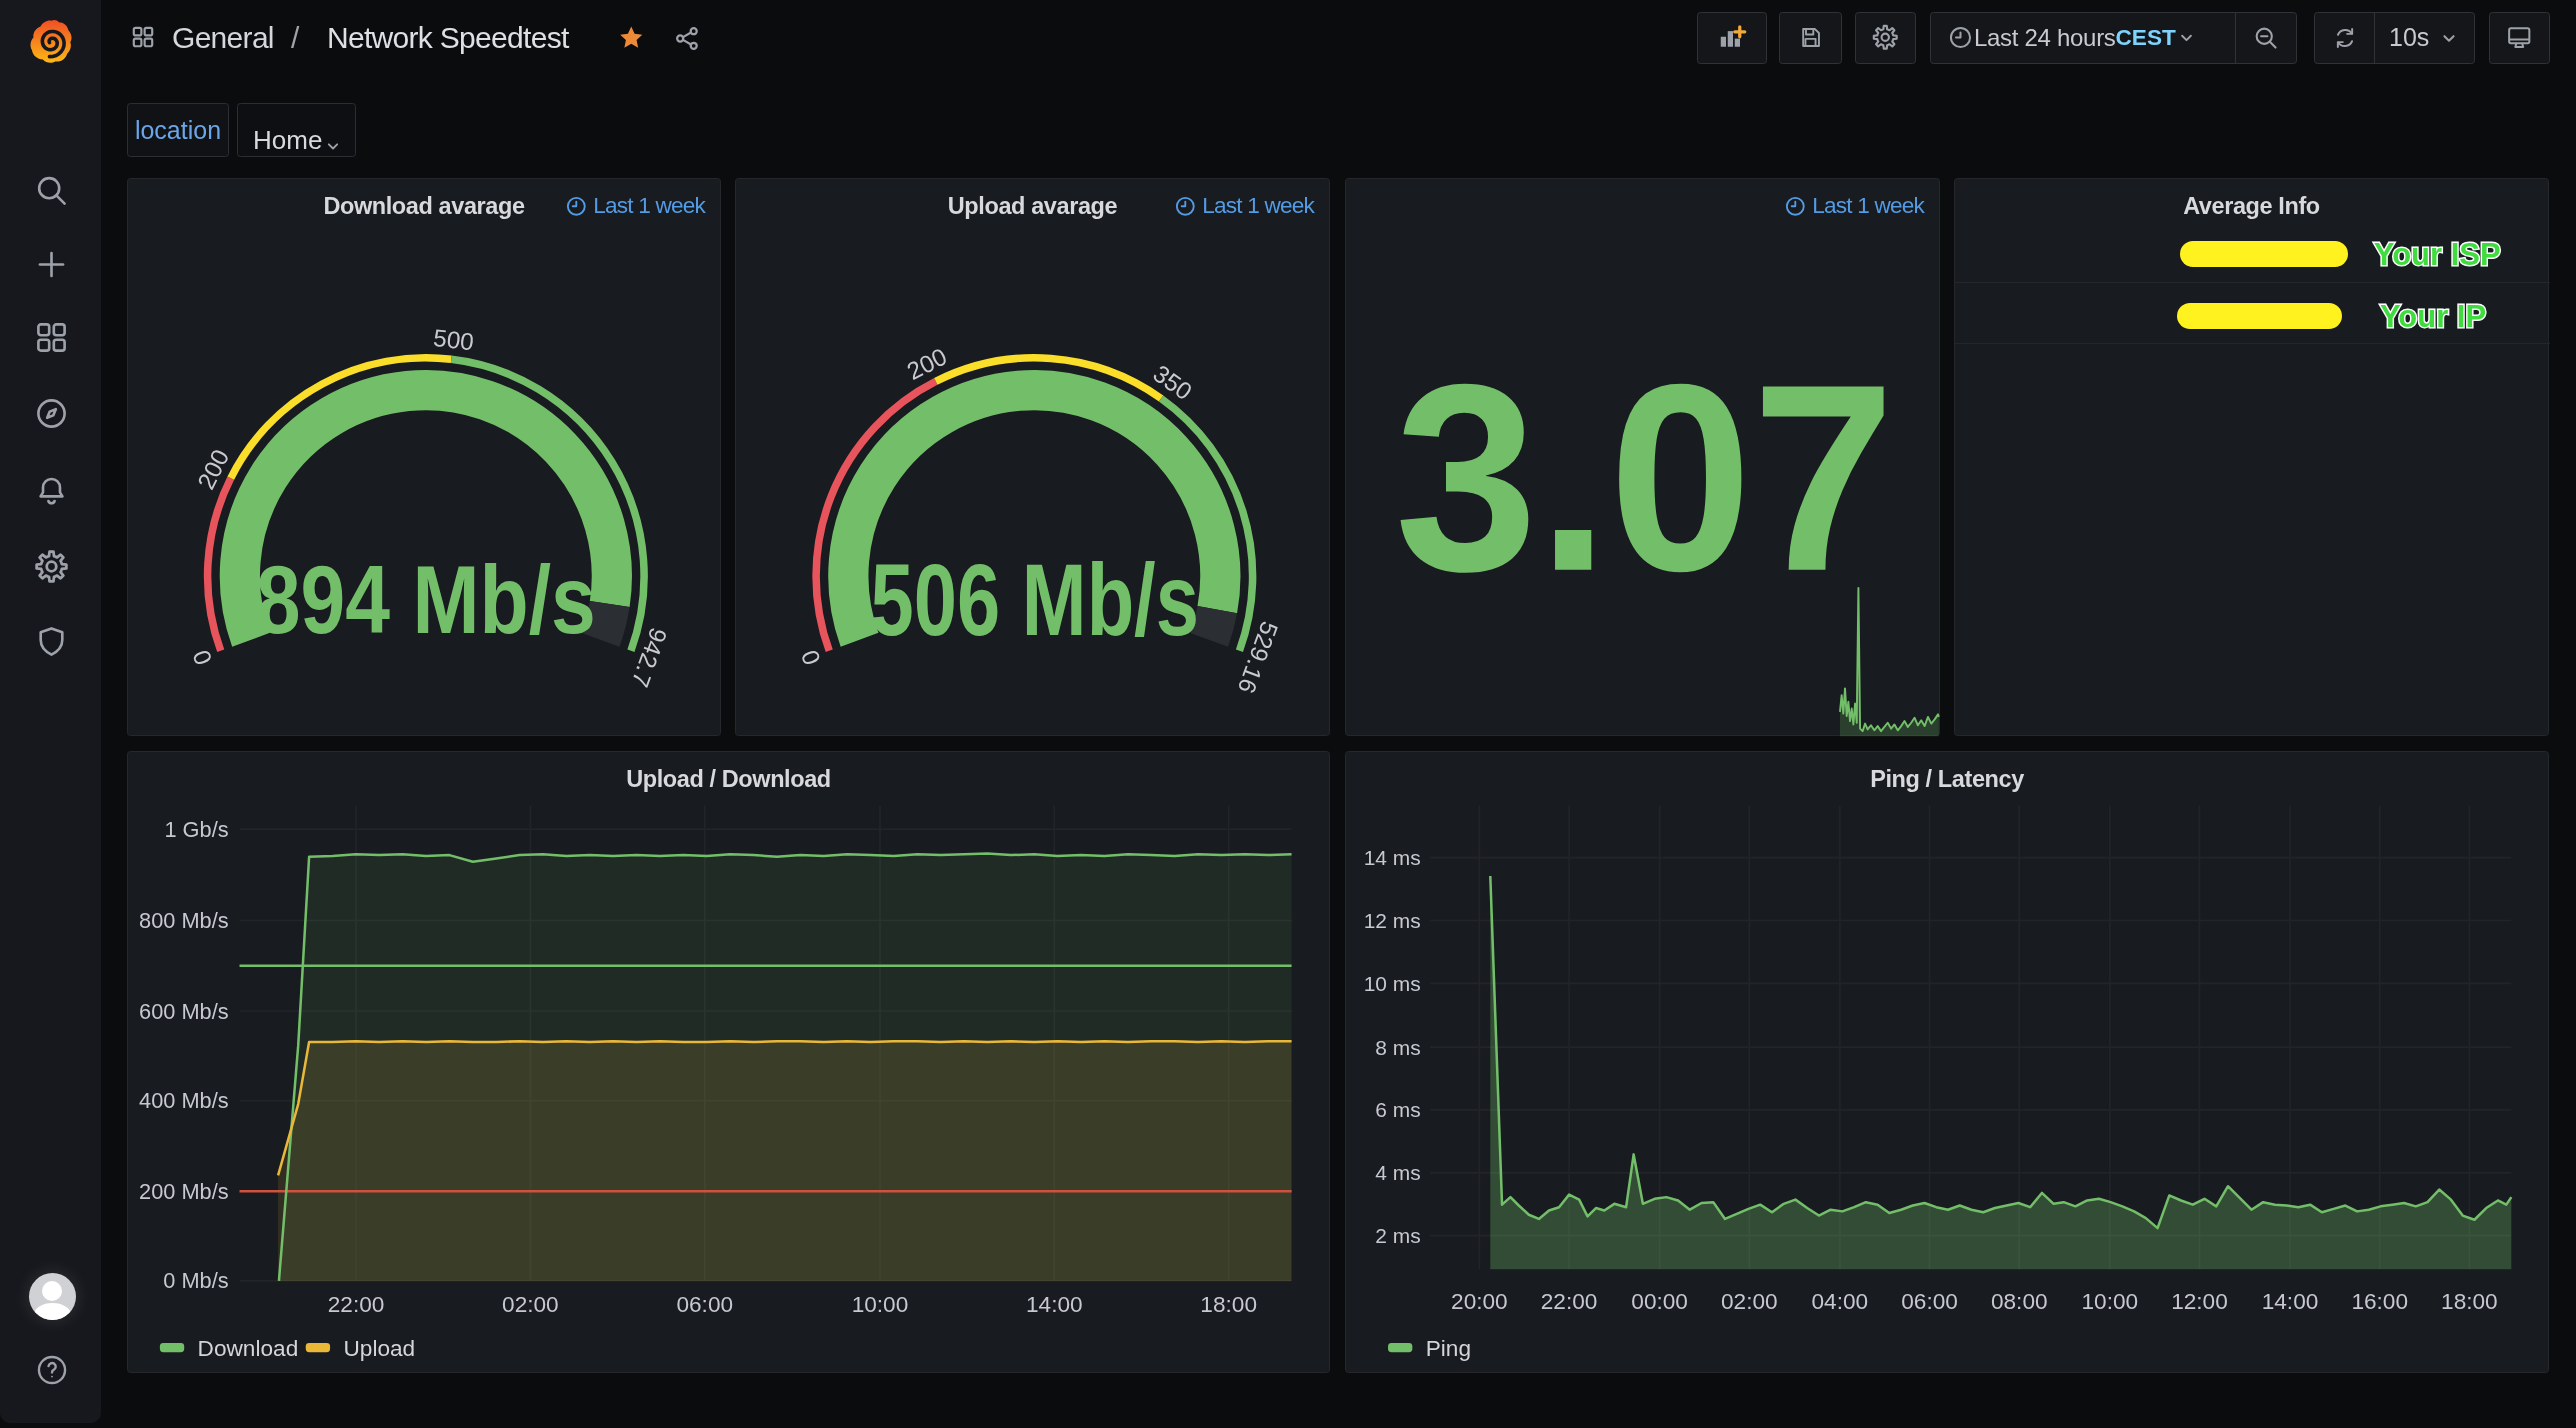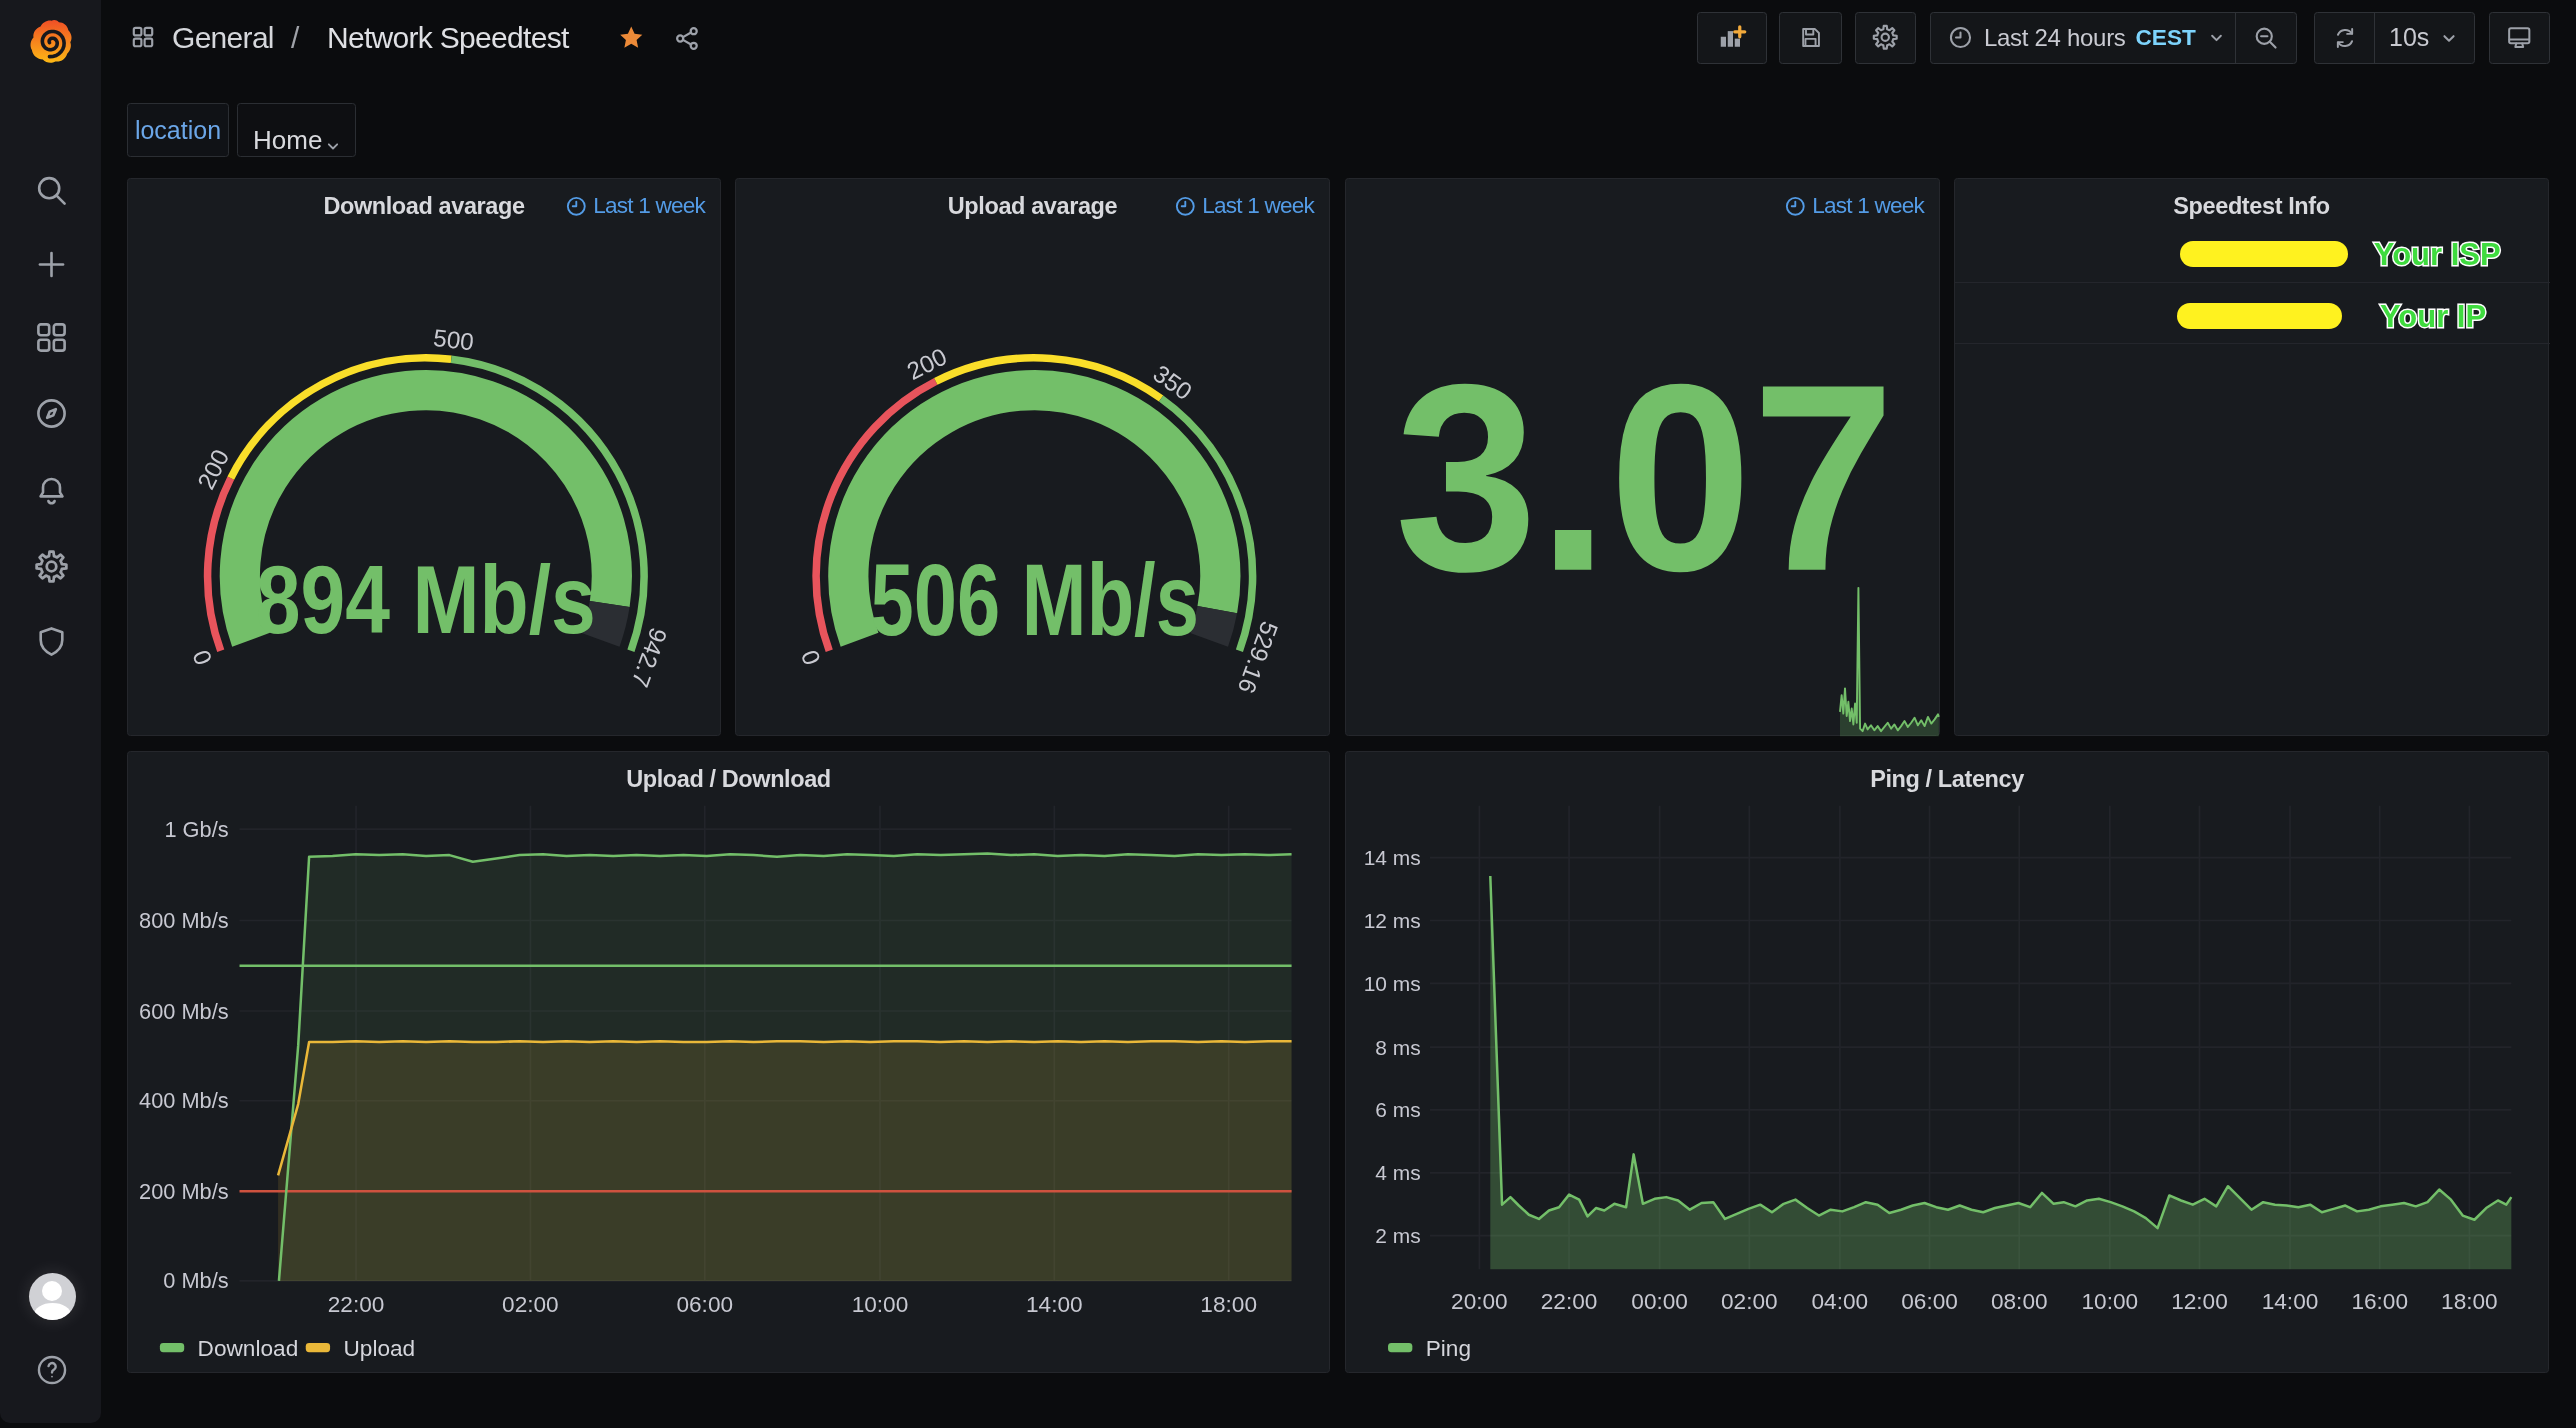--- a/index.html
+++ b/index.html
@@ -95,21 +95,21 @@
       <path d="M7.5 19.2 v-6 h9 v6"></path>
     </svg>
   </div>
 <div class="tbtn" style="left:1855px;width:61px">
     <svg width="28.5" height="28.5" viewBox="0 0 24 24" fill="none" stroke="#9DA1A9" stroke-width="1.6" stroke-linecap="round" stroke-linejoin="round" style="">
       <path d="M 10.39 5.29 L 10.73 2.38 L 13.27 2.38 L 13.61 5.29 L 14.64 5.63 L 15.61 6.12 L 17.90 4.30 L 19.70 6.10 L 17.88 8.39 L 18.37 9.36 L 18.71 10.39 L 21.62 10.73 L 21.62 13.27 L 18.71 13.61 L 18.37 14.64 L 17.88 15.61 L 19.70 17.90 L 17.90 19.70 L 15.61 17.88 L 14.64 18.37 L 13.61 18.71 L 13.27 21.62 L 10.73 21.62 L 10.39 18.71 L 9.36 18.37 L 8.39 17.88 L 6.10 19.70 L 4.30 17.90 L 6.12 15.61 L 5.63 14.64 L 5.29 13.61 L 2.38 13.27 L 2.38 10.73 L 5.29 10.39 L 5.63 9.36 L 6.12 8.39 L 4.30 6.10 L 6.10 4.30 L 8.39 6.12 L 9.36 5.63 Z" stroke-width="1.8" stroke-linejoin="round"></path>
       <circle cx="12" cy="12" r="3.1" stroke-width="1.8"></circle>
     </svg>
   </div>
 <div class="tbtn" style="left:1930px;width:367px;justify-content:flex-start">
-<div style="display:flex;align-items:center;gap:10px;padding-left:16px;width:304px;white-space:nowrap;flex:none">
+<div style="display:flex;align-items:center;padding-left:16px;width:304px;white-space:nowrap;flex:none">
       <svg width="27" height="27" viewBox="0 0 24 24" fill="none" stroke="#9DA1A9" stroke-width="1.8" stroke-linecap="round" stroke-linejoin="round" style="">
         <circle cx="12" cy="12" r="8.5"></circle>
         <polyline points="12,7.5 12,12 8,12"></polyline>
       </svg>
 <span style="font-size:24px;color:#c9cad1;letter-spacing:-0.3px">Last 24 hours</span>
 <span style="font-size:22.6px;color:#7dd3fc;font-weight:bold">CEST</span>
 <svg width="21" height="21" viewBox="0 0 24 24" fill="none" stroke="#9DA1A9" stroke-width="2.2" stroke-linecap="round" stroke-linejoin="round" style="">
         <polyline points="7,10 12,15 17,10"></polyline>
       </svg>
     </div>
@@ -209,21 +209,21 @@
     </svg>
     <div class="plink" style="right:15px">
       <svg width="22.6" height="22.6" viewBox="0 0 24 24" fill="none" stroke="#539BE5" stroke-width="2" stroke-linecap="round" stroke-linejoin="round" style="">
         <circle cx="12" cy="12" r="9" stroke-width="2"></circle>
         <polyline points="12,7 12,12 8.2,12" stroke-width="2"></polyline>
       </svg>
       <span>Last 1 week</span>
     </div>
   </div>
 <div class="panel" style="left:1954px;top:178px;width:595px;height:558px">
-    <div class="ptitle">Speedtest Info</div>
+    <div class="ptitle">Average Info</div>
     <div class="abs" style="left:0;top:103px;width:595px;height:0.8px;background:#24262c"></div>
     <div class="abs" style="left:0;top:164px;width:595px;height:0.8px;background:#24262c"></div>
     <div class="abs" style="left:225px;top:62px;width:168px;height:26px;border-radius:13.4px;background:#FFF21F"></div>
     <div class="abs" style="left:222px;top:124px;width:165px;height:26px;border-radius:13.4px;background:#FFF21F"></div>
     <svg width="595" height="558" style="position:absolute;left:0;top:0" viewBox="0 0 709 666">
       <text x="575" y="90" text-anchor="middle" dominant-baseline="central" font-size="37" font-weight="bold" fill="#3FDB3F" stroke="#fff" stroke-width="3.5" paint-order="stroke">Your ISP</text>
       <text x="570" y="164" text-anchor="middle" dominant-baseline="central" font-size="37" font-weight="bold" fill="#3FDB3F" stroke="#fff" stroke-width="3.5" paint-order="stroke">Your IP</text>
     </svg>
   </div>
 <div class="panel" style="left:127px;top:751px;width:1203px;height:622px">

